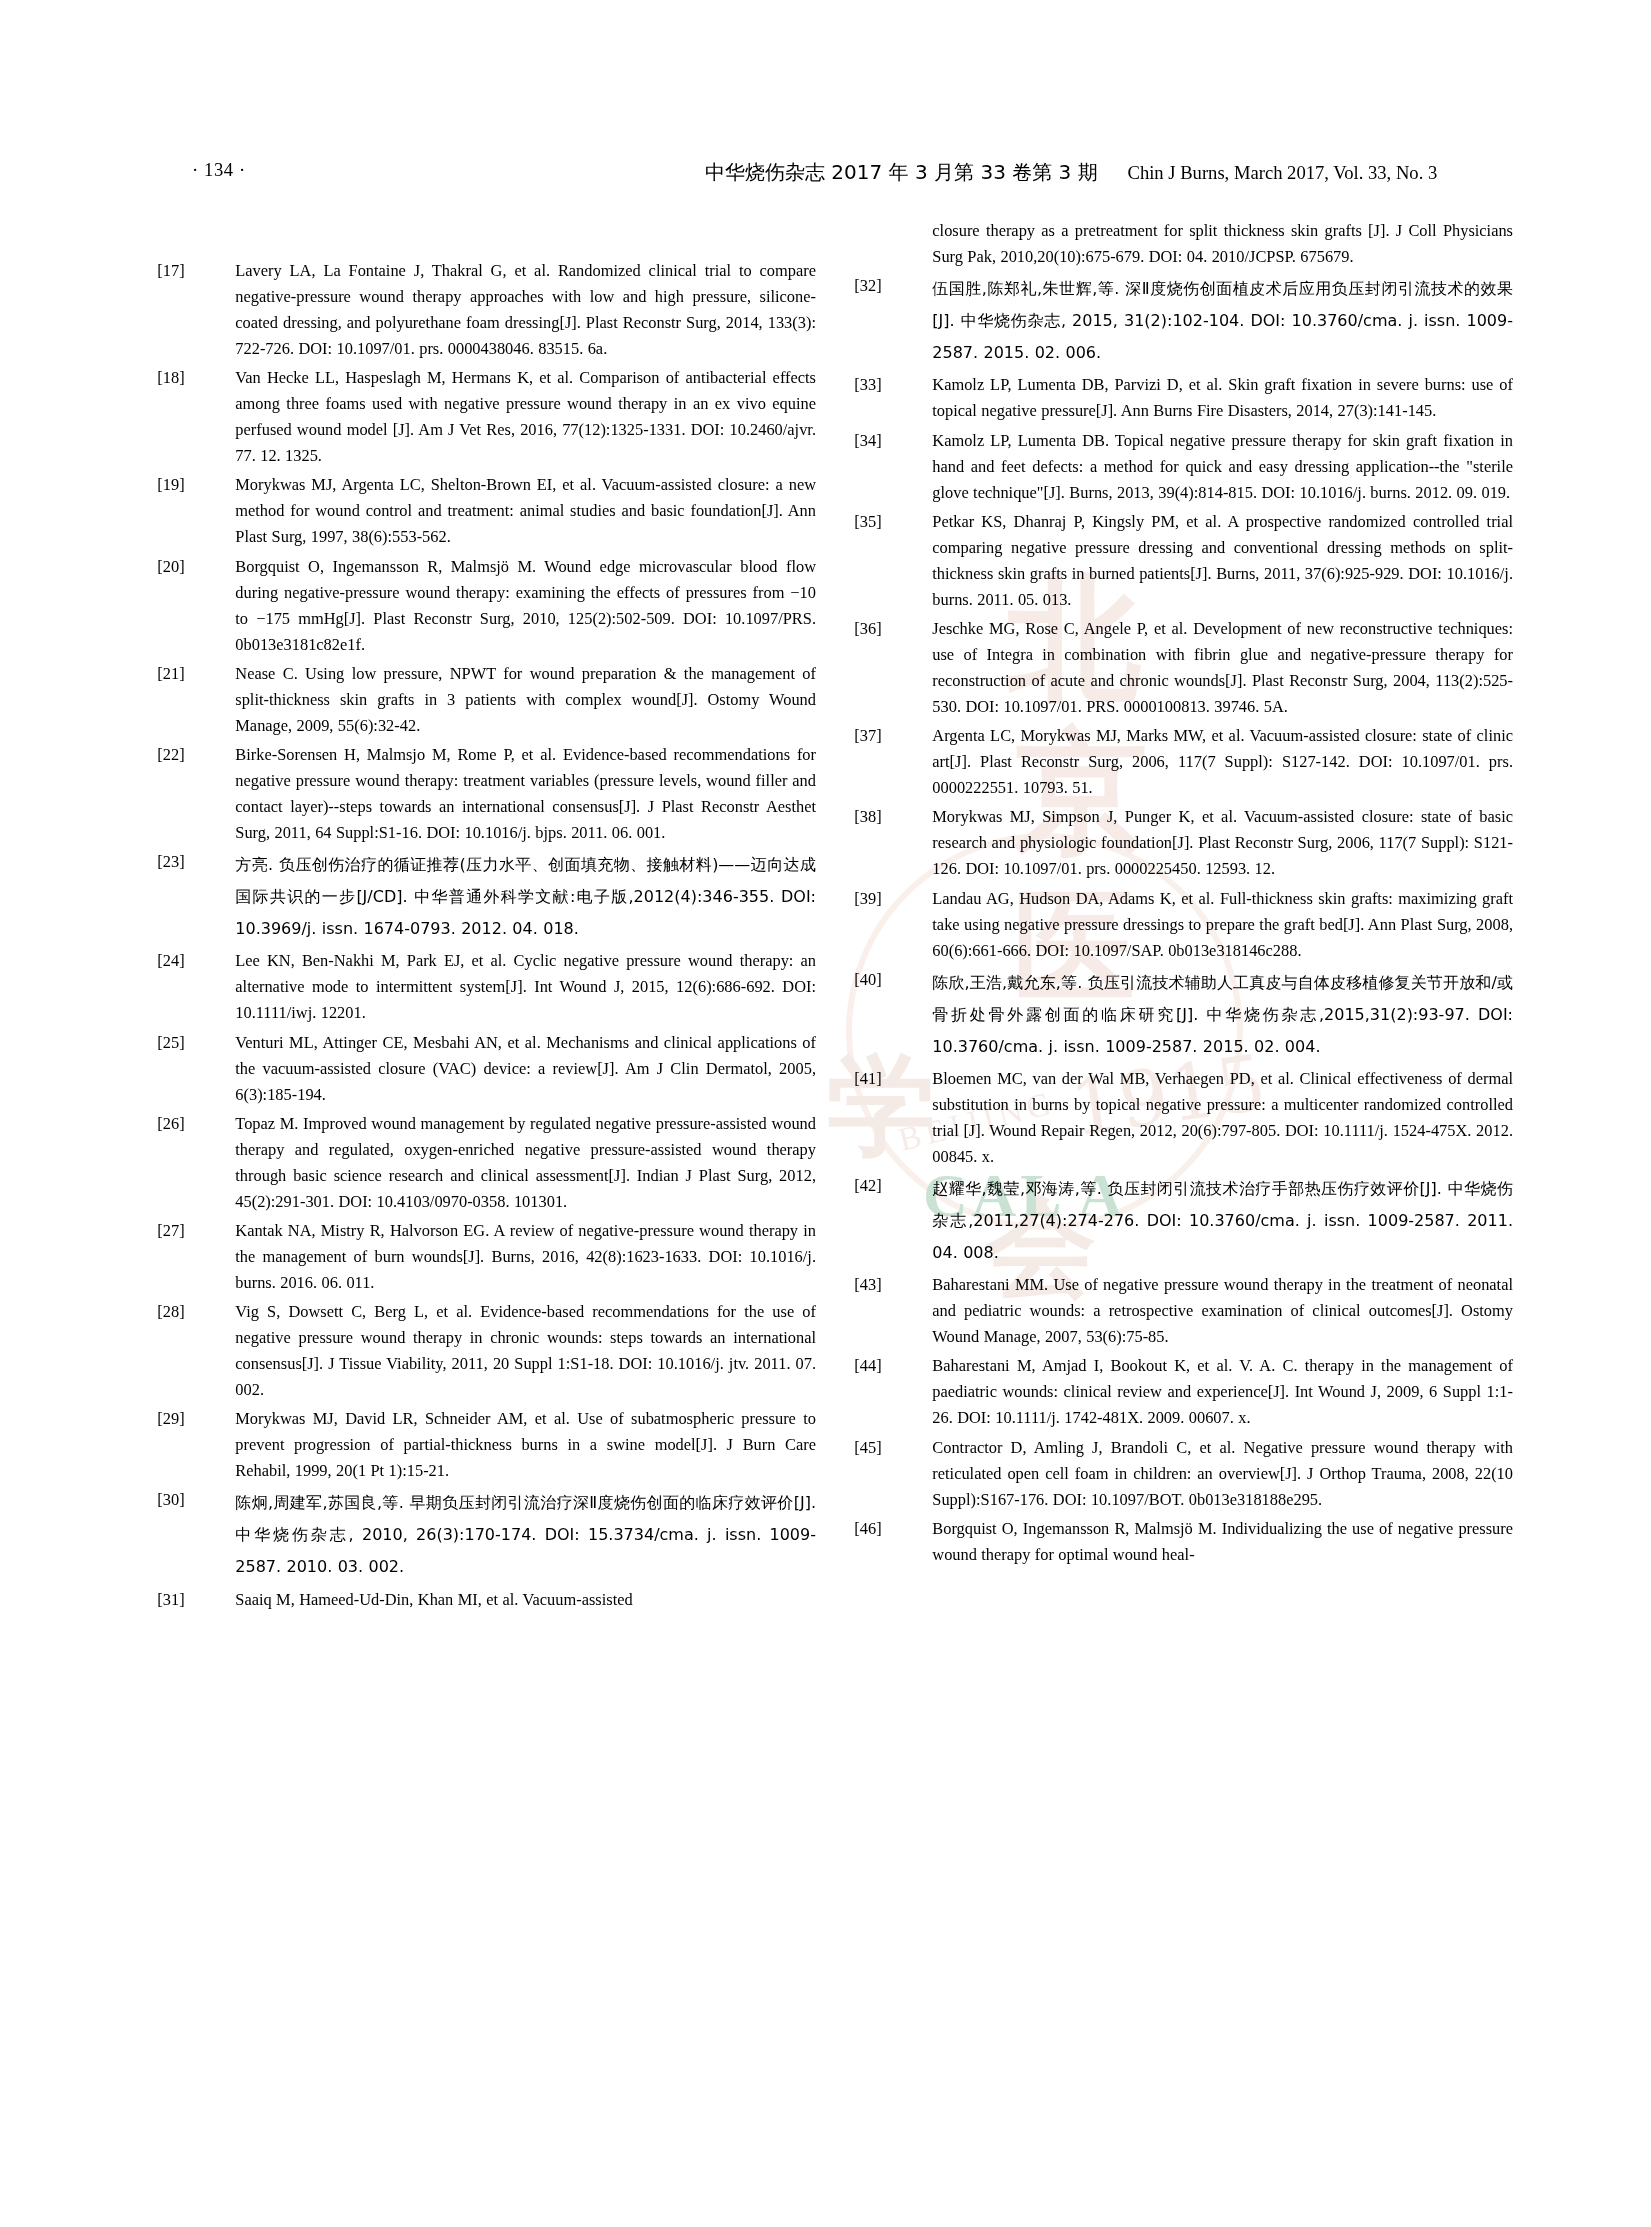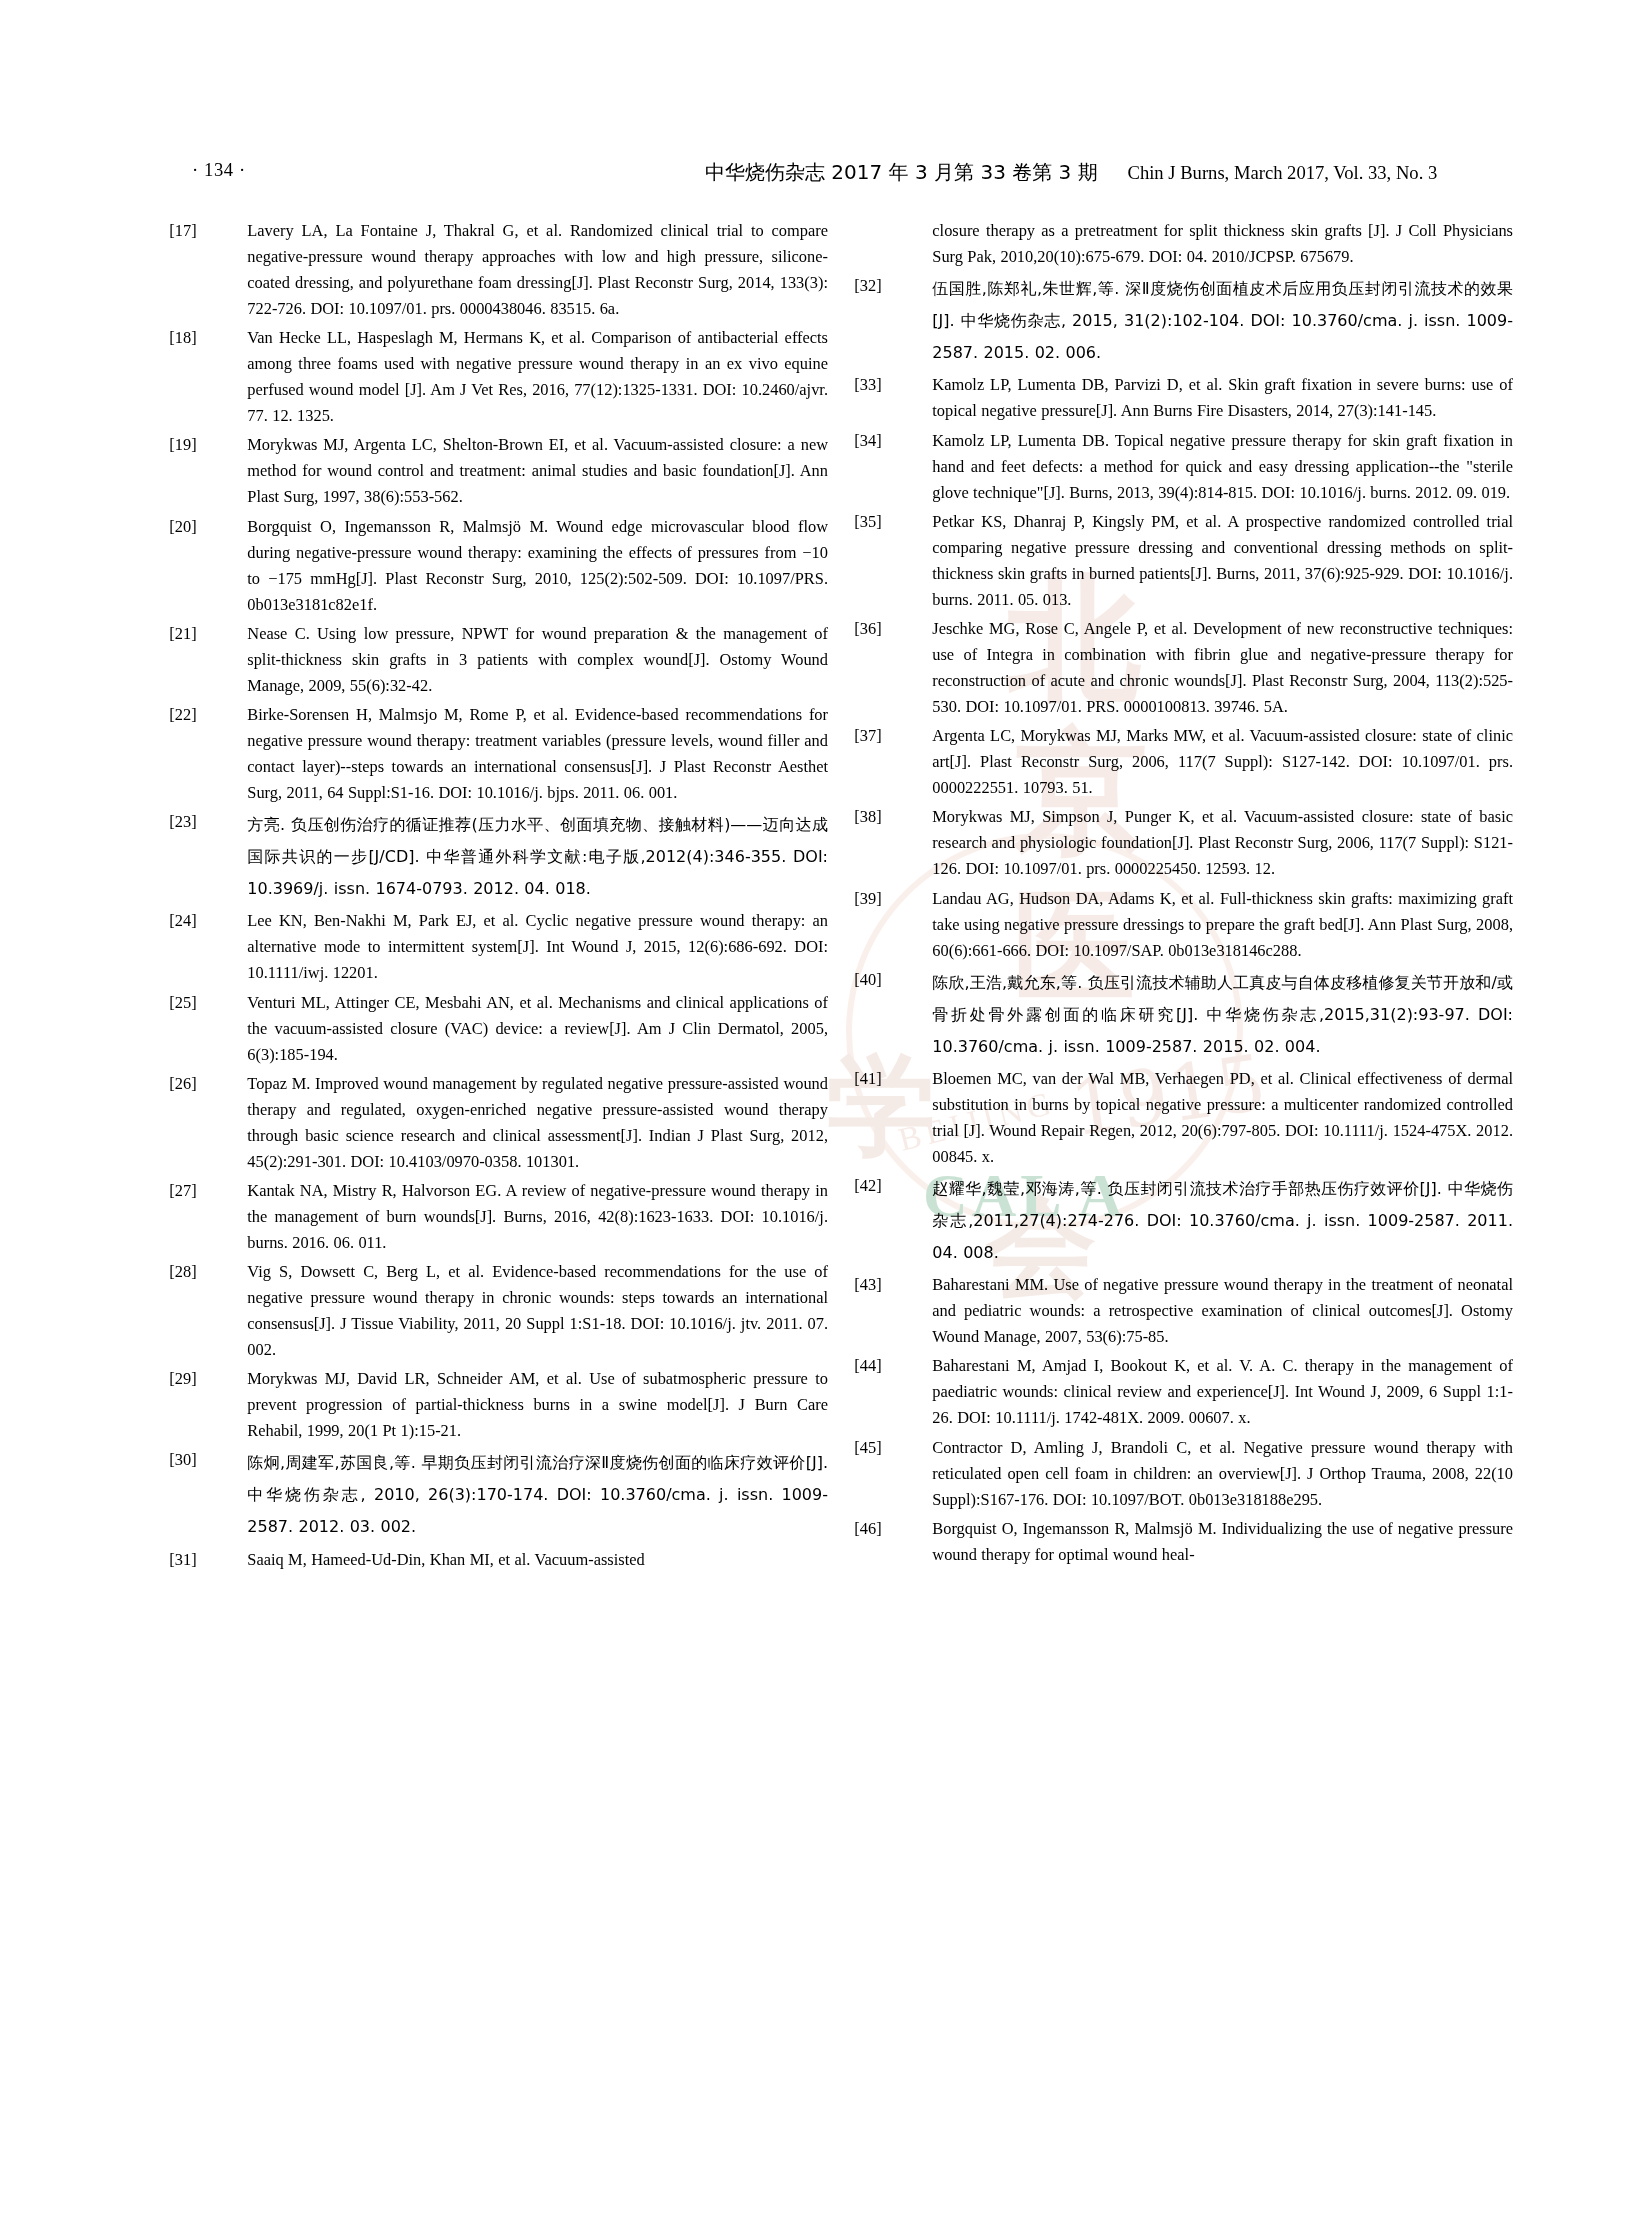--- a/index.html
+++ b/index.html
@@ -117,21 +117,21 @@
     text-align: right;
   }
 
   
   .col {
     position: absolute;
     top: 218px;
     width: 660px;
     z-index: 2;
   }
-  .col-left  { left: 168px; }
+  .col-left  { left: 156px; margin-top: 40px; }
   .col-right { left: 853px; }
 
   .ref {
     display: flex;
     margin-bottom: 3.2px;
     font-size: 16.4px;
     line-height: 26px;
   }
   .ref-num {
     flex: 0 0 78px;
@@ -227,21 +227,21 @@
       <div class="ref">
         <div class="ref-num">[28]</div>
         <div class="ref-body">Vig S, Dowsett C, Berg L, et al. Evidence-based recommendations for the use of negative pressure wound therapy in chronic wounds: steps towards an international consensus[J]. J Tissue Viability, 2011, 20 Suppl 1:S1-18. DOI: 10.1016/j. jtv. 2011. 07. 002.</div>
       </div>
       <div class="ref">
         <div class="ref-num">[29]</div>
         <div class="ref-body">Morykwas MJ, David LR, Schneider AM, et al. Use of subatmospheric pressure to prevent progression of partial-thickness burns in a swine model[J]. J Burn Care Rehabil, 1999, 20(1 Pt 1):15-21.</div>
       </div>
       <div class="ref">
         <div class="ref-num">[30]</div>
-        <div class="ref-body cjk">陈炯,周建军,苏国良,等. 早期负压封闭引流治疗深Ⅱ度烧伤创面的临床疗效评价[J]. 中华烧伤杂志, 2010, 26(3):170-174. DOI: 10.3760/cma. j. issn. 1009-2587. 2012. 03. 002.</div>
+        <div class="ref-body cjk">陈炯,周建军,苏国良,等. 早期负压封闭引流治疗深Ⅱ度烧伤创面的临床疗效评价[J]. 中华烧伤杂志, 2010, 26(3):170-174. DOI: 15.3734/cma. j. issn. 1009-2587. 2010. 03. 002.</div>
       </div>
       <div class="ref">
         <div class="ref-num">[31]</div>
         <div class="ref-body">Saaiq M, Hameed-Ud-Din, Khan MI, et al. Vacuum-assisted</div>
       </div>
     </div>
 
   <div class="col col-right" id="col-right">
       <div class="ref">
         <div class="ref-num"></div>

